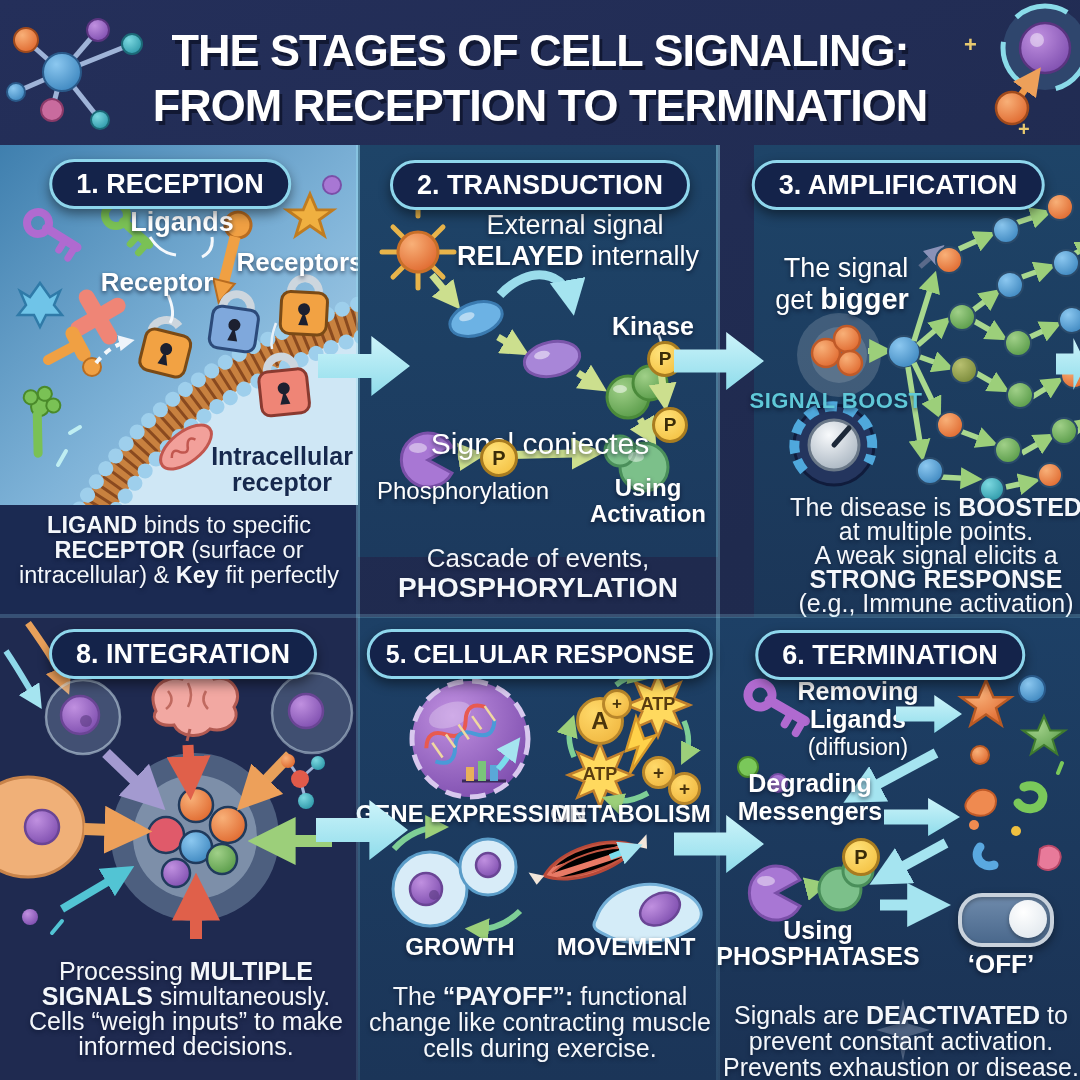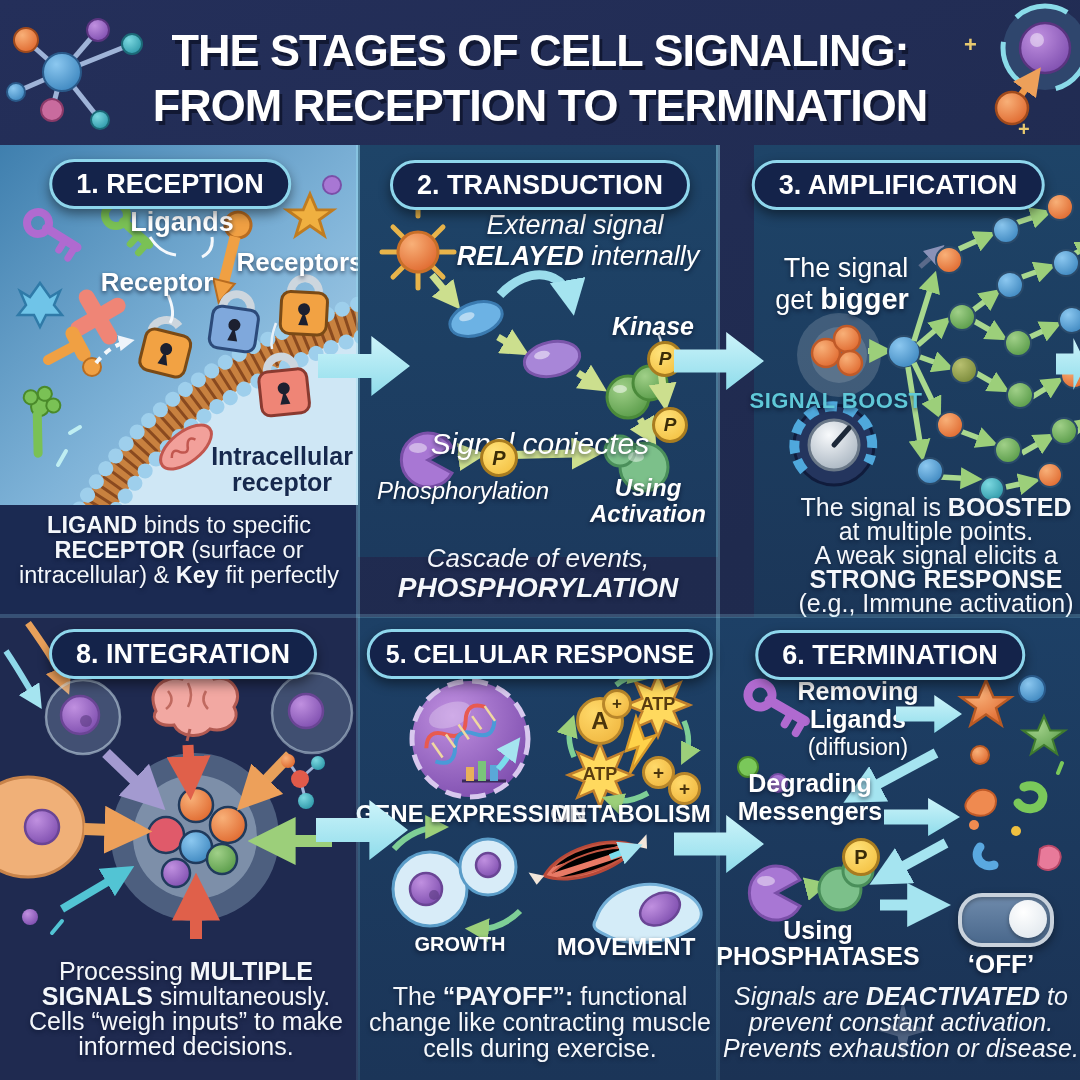--- a/index.html
+++ b/index.html
@@ -246,21 +246,21 @@
 
     <div class="abs" style="left:0;top:360px;width:358px;height:112px;background:#1b2a52;"></div>
     <div class="cap" style="left:179px;top:368px;font-size:23.5px;line-height:25px;">
       <span class="capline"><span class="b">LIGAND</span><span> binds to specific</span></span>
       <span class="capline"><span class="b">RECEPTOR</span><span> (surface or</span></span>
       <span class="capline"><span>intracellular) &amp; </span><span class="b">Key</span><span> fit perfectly</span></span>
     </div>
   </div>
   <div class="pill" style="left:170px;top:159px;z-index:7;">1. RECEPTION</div>
 
-  <div class="panel" id="p2" style="left:358px;top:145px;width:360px;height:412px;background:linear-gradient(180deg,#1e4468,#1c3a5e);font-style:italic;">
+  <div class="panel" id="p2" style="left:358px;top:145px;width:360px;height:412px;background:linear-gradient(180deg,#1e4468,#1c3a5e);">
     <svg width="360" height="472" viewBox="0 0 360 472" style="position:absolute;left:0;top:0">
       <g>
         <g stroke="#e8b44a" stroke-width="5" stroke-linecap="round">
           <line x1="60" y1="71" x2="60" y2="51"></line>
             <line x1="60" y1="143" x2="60" y2="123"></line>
           <line x1="24" y1="107" x2="44" y2="107"></line>
             <line x1="76" y1="107" x2="96" y2="107"></line>
           <line x1="35" y1="82" x2="49" y2="96"></line>
             <line x1="85" y1="82" x2="71" y2="96"></line>
           <line x1="35" y1="132" x2="49" y2="118"></line>
@@ -391,21 +391,21 @@
         <circle cx="80" cy="300" r="40" fill="#24355e" stroke="#101c3c" stroke-width="3"></circle>
         <path d="M 50 326 A 39 39 0 1 1 114 318" fill="none" stroke="#4fa8dc" stroke-width="10" stroke-dasharray="13 7"></path>
         <circle cx="80" cy="300" r="25" fill="url(#rgK)" stroke="#6a7888" stroke-width="3"></circle>
         <line x1="80" y1="300" x2="95" y2="283" stroke="#1c2838" stroke-width="5" stroke-linecap="round"></line>
       </g>
     </svg>
     <div class="wt" style="left:92px;top:108px;font-size:27px;font-weight:normal;"><span>The signal</span></div>
     <div class="wt" style="left:88px;top:138px;font-size:27px;font-weight:normal;"><span>get </span><span style="font-weight:bold;font-size:29px">bigger</span></div>
     <div class="wt teal" style="left:82px;top:243px;font-size:22px;letter-spacing:.5px;">SIGNAL BOOST</div>
     <div class="cap" style="left:182px;top:350px;font-size:25px;line-height:24px;">
-      <span class="capline"><span>The signal is </span><span class="b">BOOSTED</span></span>
+      <span class="capline"><span>The disease is </span><span class="b">BOOSTED</span></span>
       <span class="capline">at multiple points.</span>
       <span class="capline">A weak signal elicits a</span>
       <span class="capline b">STRONG RESPONSE</span>
       <span class="capline">(e.g., Immune activation)</span>
     </div>
   </div>
   <div class="pill" style="left:898px;top:160px;z-index:7;">3. AMPLIFICATION</div>
 
   <div class="panel" id="p4" style="left:0;top:617px;width:358px;height:463px;background:#1f2a50;">
     <svg width="358" height="340" viewBox="0 0 358 340" style="position:absolute;left:0;top:0">
@@ -547,21 +547,21 @@
     <div class="abs wt" style="left:300px;top:77px;font-size:18px;color:#5a3d10;text-shadow:none;"><span>ATP</span></div>
     <div class="abs wt" style="left:242px;top:147px;font-size:18px;color:#5a3d10;text-shadow:none;"><span>ATP</span></div>
     <div class="coin" style="left:284px;top:139px;width:27px;height:27px;font-size:19px;">
         <span>+</span>
       </div>
     <div class="coin" style="left:310px;top:155px;width:27px;height:27px;font-size:19px;">
         <span>+</span>
       </div>
     <div class="wt" style="left:113px;top:183px;font-size:24px;">GENE EXPRESSION</div>
     <div class="wt" style="left:273px;top:183px;font-size:24px;">METABOLISM</div>
-    <div class="wt" style="left:102px;top:316px;font-size:20px;">GROWTH</div>
+    <div class="wt" style="left:102px;top:316px;font-size:24px;">GROWTH</div>
     <div class="wt" style="left:268px;top:316px;font-size:24px;">MOVEMENT</div>
     <div class="cap" style="left:182px;top:366px;font-size:25px;line-height:26px;">
       <span class="capline"><span>The </span><span class="b">“PAYOFF”:</span><span> functional</span></span>
       <span class="capline">change like contracting muscle</span>
       <span class="capline">cells during exercise.</span>
     </div>
   </div>
   <div class="pill sm" style="left:540px;top:629px;z-index:7;">5. CELLULAR RESPONSE</div>
 
   <div class="panel" id="p6" style="left:718px;top:617px;width:362px;height:463px;background:linear-gradient(180deg,#1d4066,#1b3254);">
@@ -624,21 +624,21 @@
     <div class="barrow" style="left:166px;top:181px;width:76px;height:38px;"></div>
     <div class="wt" style="left:100px;top:300px;font-size:25px;line-height:26px;">
       <span class="capline">Using</span>
       <span class="capline">PHOSPHATASES</span>
     </div>
     <div class="toggle" style="left:240px;top:276px;">
         <div class="knob"></div>
       </div>
     <div class="wt" style="left:283px;top:332px;font-size:26px;">‘OFF’</div>
     <div class="sparkle4" style="left:158px;top:382px;width:54px;height:62px;"></div>
-    <div class="cap" style="left:183px;top:366px;font-size:25px;line-height:26px;font-style:italic;">
+    <div class="cap" style="left:183px;top:385px;font-size:25px;line-height:26px;">
       <span class="capline"><span>Signals are </span><span class="b">DEACTIVATED</span><span> to</span></span>
       <span class="capline">prevent constant activation.</span>
       <span class="capline">Prevents exhaustion or disease.</span>
     </div>
   </div>
   <div class="pill" style="left:890px;top:630px;z-index:7;">6. TERMINATION</div>
 
   <div class="divider-v" style="left:356px;"></div>
   <div class="divider-v" style="left:716px;"></div>
   <div class="divider-h"></div>

